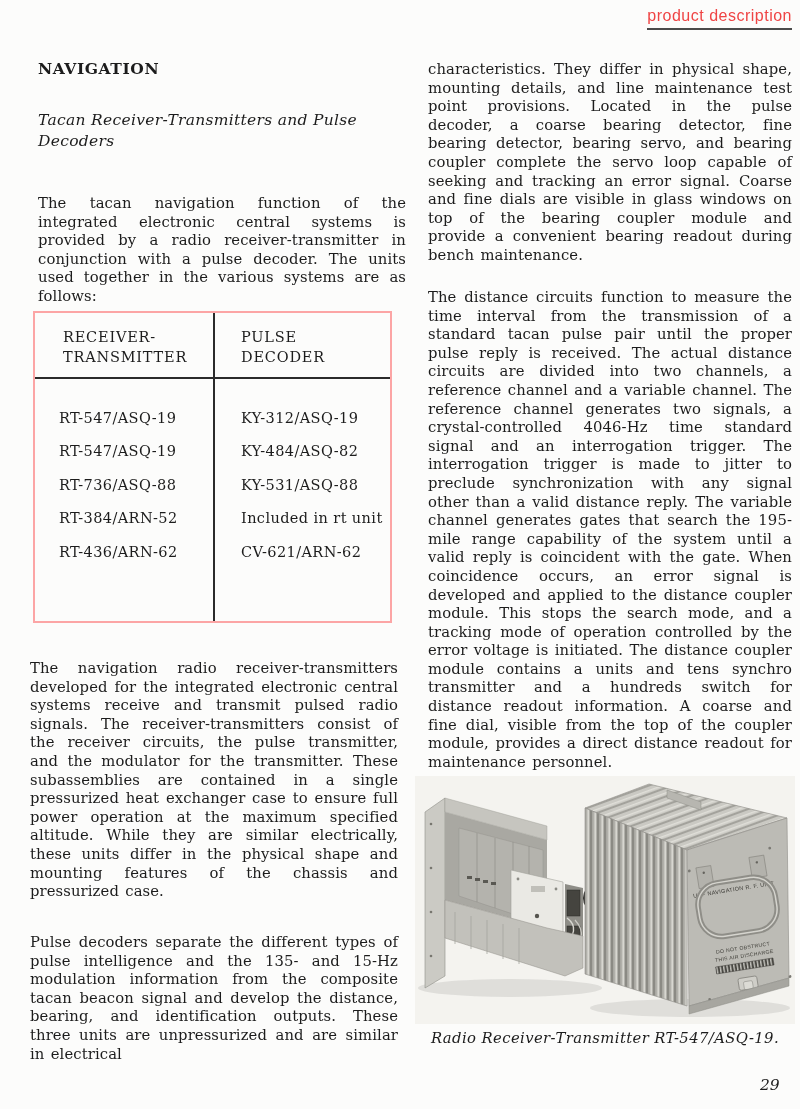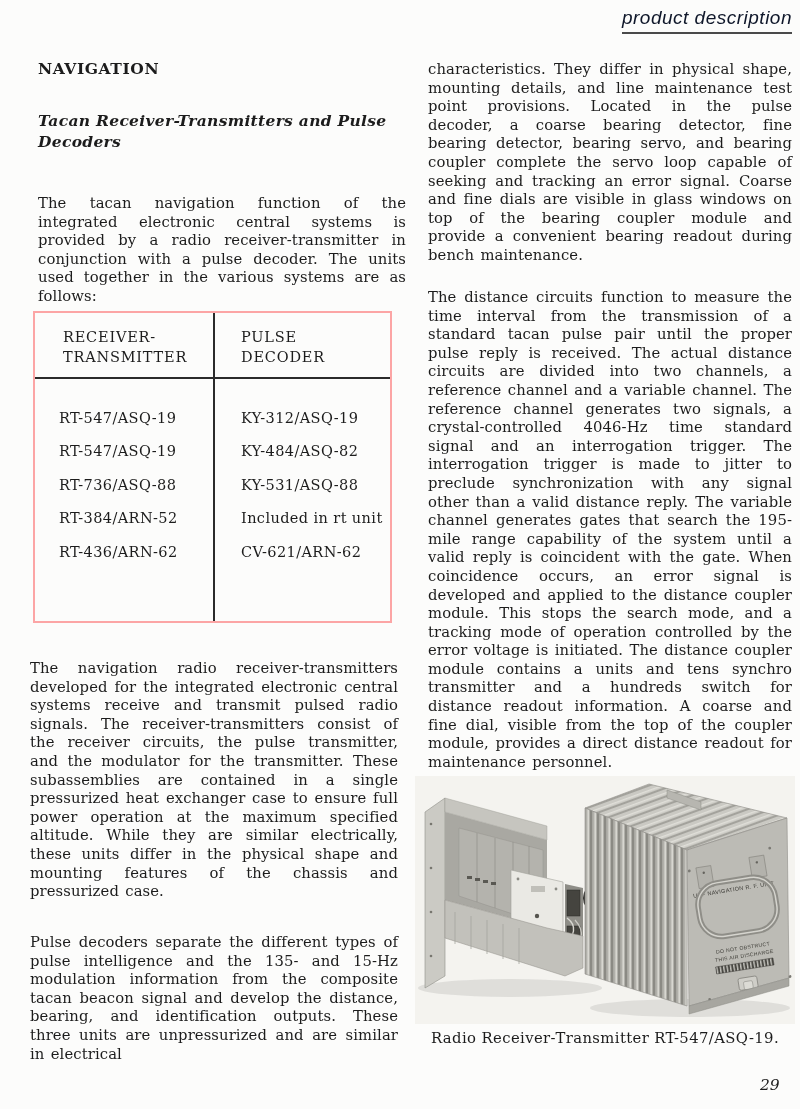--- a/index.html
+++ b/index.html
@@ -8,32 +8,32 @@
     background: #fcfcfb;
     font-family: "DejaVu Serif", "Liberation Serif", serif;
     color: #1c1c1c;
     overflow: hidden;
   }
   .page { position: relative; width: 800px; height: 1109px; }
 
   .running-head {
     position: absolute; top: 7px; right: 8px;
     font-family: "Liberation Sans", sans-serif;
-    font-style: italic; font-size: 19px; color: #0f172a;
+    font-size: 16px; color: #ef4444;
     letter-spacing: 0.5px; text-align: right;
   }
   .running-rule { margin-top: 3px; height: 2px; background: #4a4a4a; width: 100%; }
 
   .section-heading {
     position: absolute; left: 38px; top: 59px;
     font-size: 15.5px; font-weight: bold; letter-spacing: 0.6px;
   }
   .subheading {
     position: absolute; left: 38px; top: 110px;
-    font-size: 15.5px; font-weight: bold; font-style: italic;
+    font-size: 15.5px; font-weight: normal; font-style: italic;
     line-height: 21px; letter-spacing: 0.3px;
   }
   .subheading span { display: block; }
 
   .body-text {
     position: absolute;
     font-size: 14.8px; line-height: 18.6px;
     text-align: justify; letter-spacing: 0.1px; word-spacing: 1.5px;
   }
   .para-l { left: 30px; width: 368px; }
@@ -54,21 +54,21 @@
   .th-2 { left: 206px; }
   .tbl-rows { position: absolute; left: 0; right: 0; top: 88px; }
   .trow { display: flex; height: 33.5px; align-items: center; letter-spacing: 0.4px; }
   .trow .c1 { width: 180px; padding-left: 24px; box-sizing: border-box; }
   .trow .c2 { padding-left: 26px; }
 
   .figure { position: absolute; left: 415px; top: 776px; width: 380px; height: 248px; }
   .figure svg { display: block; }
   .fig-caption {
     position: absolute; left: 415px; top: 1029px; width: 380px;
-    text-align: center; font-size: 14.8px;
+    text-align: center; font-style: italic; font-size: 14.8px;
     letter-spacing: 0.4px;
   }
   .page-number {
     position: absolute; left: 760px; top: 1076px;
     font-style: italic; font-size: 15.5px;
   }
 </style>
 </head>
 <body>
 

